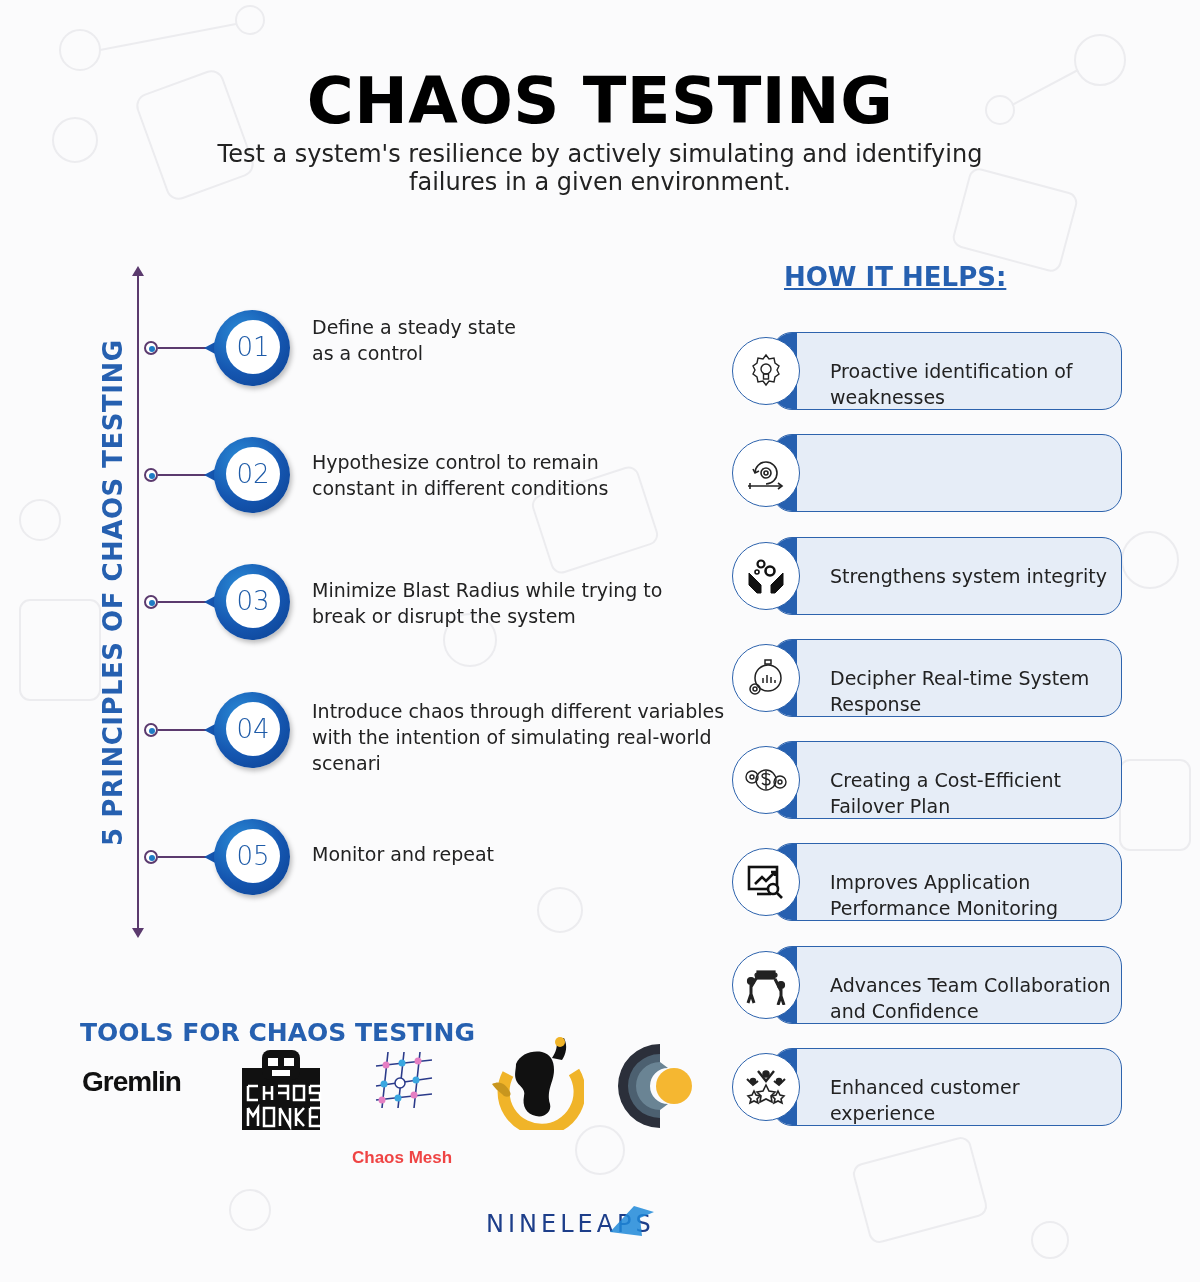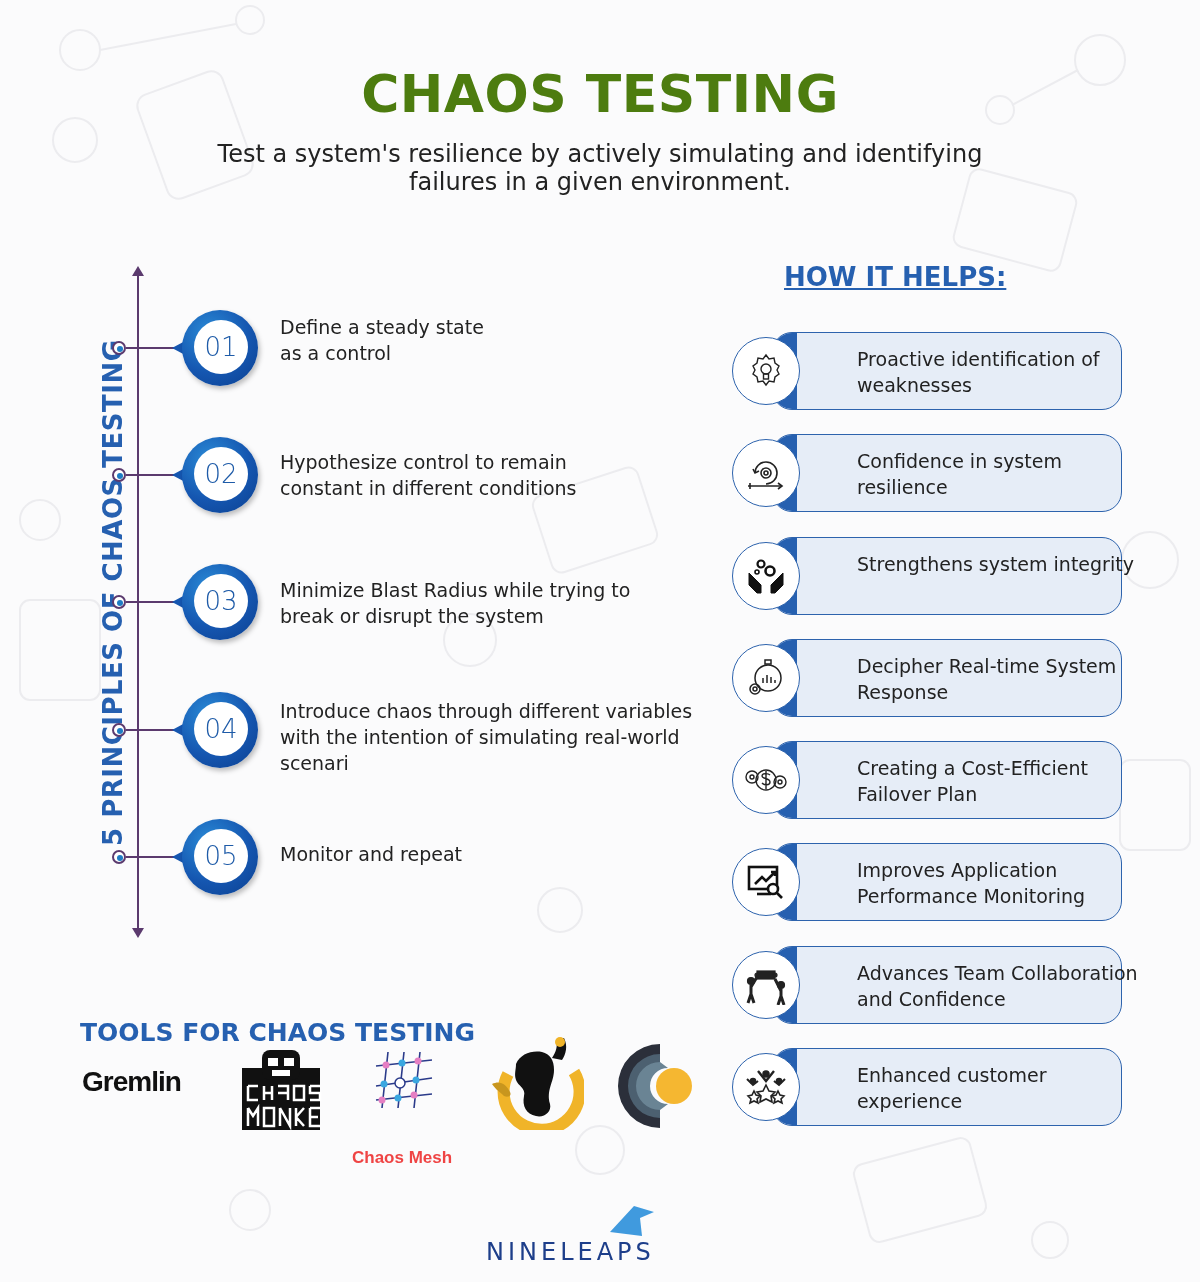--- a/index.html
+++ b/index.html
@@ -6,39 +6,39 @@
   body {
     width: 1200px; height: 1282px; position: relative; overflow: hidden;
     background: #fbfbfc;
     font-family: "Liberation Sans", "DejaVu Sans", sans-serif;
     color: #222;
   }
   .bg-doodles { position: absolute; inset: 0; pointer-events: none; }
   .title {
     position: absolute; left: 0; right: 0; top: 64px; text-align: center;
     font-family: "DejaVu Sans", sans-serif; font-weight: bold;
-    font-size: 52px; color: #4d7c0f; letter-spacing: 0.5px;
+    font-size: 64px; color: #000000; letter-spacing: 0.5px;
   }
   .subtitle {
     position: absolute; left: 180px; width: 840px; top: 140px; text-align: center;
     font-family: "DejaVu Sans", sans-serif; font-size: 24px; line-height: 28px; color: #222;
   }
 
   
   .axis { position: absolute; left: 137px; top: 272px; width: 2px; height: 660px; background: #5b3a6e; }
   .axis-arrow-up { position: absolute; left: 132px; top: 266px; width: 0; height: 0;
     border-left: 6px solid transparent; border-right: 6px solid transparent; border-bottom: 10px solid #5b3a6e; }
   .axis-arrow-down { position: absolute; left: 132px; top: 928px; width: 0; height: 0;
     border-left: 6px solid transparent; border-right: 6px solid transparent; border-top: 10px solid #5b3a6e; }
   .vertical-label {
     position: absolute; left: 98px; top: 846px; transform-origin: 0 0; transform: rotate(-90deg);
     font-family: "DejaVu Sans", sans-serif; font-weight: bold; font-size: 26px;
     color: #2660b0; white-space: nowrap; letter-spacing: 0.5px;
   }
-  .step { position: absolute; left: 112px; height: 80px; width: 600px; }
+  .step { position: absolute; left: 144px; height: 80px; width: 600px; }
   .step .node {
     position: absolute; left: 0; top: 31px; width: 14px; height: 14px; border-radius: 50%;
     border: 2px solid #5b3a6e; background: #fff; box-sizing: border-box;
   }
   .step .node::after { content: ""; position: absolute; left: 3px; top: 3px; width: 6px; height: 6px; border-radius: 50%; background: #1e7cc4; }
   .step .connector { position: absolute; left: 14px; top: 37px; width: 60px; height: 2px; background: #5b3a6e; }
   .step .badge-tail {
     position: absolute; left: 60px; top: 22px; width: 0; height: 0;
     border-top: 16px solid transparent; border-bottom: 16px solid transparent; border-right: 30px solid #1556b0;
   }
@@ -70,34 +70,34 @@
     border-radius: 20px; border: 1.5px solid #2d63ad; background: #e6edf7; box-sizing: border-box;
     overflow: hidden;
   }
   .help .bar::before { content: ""; position: absolute; left: 0; top: 0; bottom: 0; width: 24px; background: #2660b0; }
   .help .icon-circle {
     position: absolute; left: 0; top: 5px; width: 68px; height: 68px; border-radius: 50%;
     background: #fff; border: 1.5px solid #2d63ad; box-sizing: border-box;
     display: flex; align-items: center; justify-content: center;
   }
   .help .label {
-    position: absolute; left: 98px; top: 14px; width: 285px;
-    font-family: "DejaVu Sans", sans-serif; font-size: 19px; line-height: 26px; color: #222; margin-left: 27px;
+    position: absolute; left: 98px; top: 26px; width: 285px;
+    font-family: "DejaVu Sans", sans-serif; font-size: 19px; line-height: 26px; color: #222;
   }
 
   
   .tools-title {
     position: absolute; left: 80px; top: 986px;
     font-family: "DejaVu Sans", sans-serif; font-weight: bold; font-size: 25px; color: #2660b0; margin-top: 32px;
   }
   .tool { position: absolute; }
   .tool-gremlin { left: 82px; top: 1066px; font-family: "Liberation Sans", sans-serif; font-weight: bold; font-size: 28px; color: #111; letter-spacing: -1px; }
   .tool-mesh-label { position: absolute; left: 352px; top: 1112px; font-family: "Liberation Sans", sans-serif; font-weight: bold; font-size: 17px; color: #ef4444; margin-top: 36px; }
 
-  .footer-logo { position: absolute; left: 486px; top: 1210px; font-family: "DejaVu Sans", sans-serif; font-size: 24px; letter-spacing: 4px; color: #1d3e8a; margin-top: 28px; }
+  .footer-logo { position: absolute; left: 486px; top: 1210px; font-family: "DejaVu Sans", sans-serif; font-size: 24px; letter-spacing: 4px; color: #1d3e8a; }
 </style>
 </head>
 <body>
 
 <svg class="bg-doodles" width="1200" height="1282" viewBox="0 0 1200 1282">
   <g fill="none" stroke="#ececef" stroke-width="2">
     <circle cx="80" cy="50" r="20"></circle>
       <circle cx="250" cy="20" r="14"></circle>
       <line x1="100" y1="50" x2="236" y2="24"></line>
     <rect x="150" y="80" width="90" height="110" rx="12" transform="rotate(-20 195 135)"></rect>
@@ -193,21 +193,20 @@
     <svg width="42" height="40" viewBox="0 0 42 40" fill="none" stroke="#222" stroke-width="1.6">
       <path d="M10 20 A11 11 0 1 1 21 31"></path>
         <path d="M8 16l2 4 4-2"></path>
       <circle cx="21" cy="20" r="5"></circle>
         <circle cx="21" cy="20" r="2"></circle>
       <path d="M3 33h34"></path>
         <path d="M33 30l4 3-4 3"></path>
         <path d="M5 30v6"></path>
     </svg>
   </div>
-  <div class="label">Confidence in system resilience</div>
 </div>
 <div class="help" style="top:537px">
   <div class="bar"></div>
   <div class="icon-circle">
     <svg width="42" height="42" viewBox="0 0 42 42" fill="#111" stroke="#111" stroke-width="1">
       <circle cx="16" cy="9" r="3.5" fill="none" stroke-width="2.2"></circle>
         <circle cx="25" cy="16" r="4.5" fill="none" stroke-width="2.6"></circle>
         <circle cx="12" cy="17" r="2" fill="none" stroke-width="1.6"></circle>
       <path d="M4 18 L4 30 L12 38 L16 38 L16 30 L10 24 Z"></path>
         <path d="M38 18 L38 30 L30 38 L26 38 L26 30 L32 24 Z"></path>

